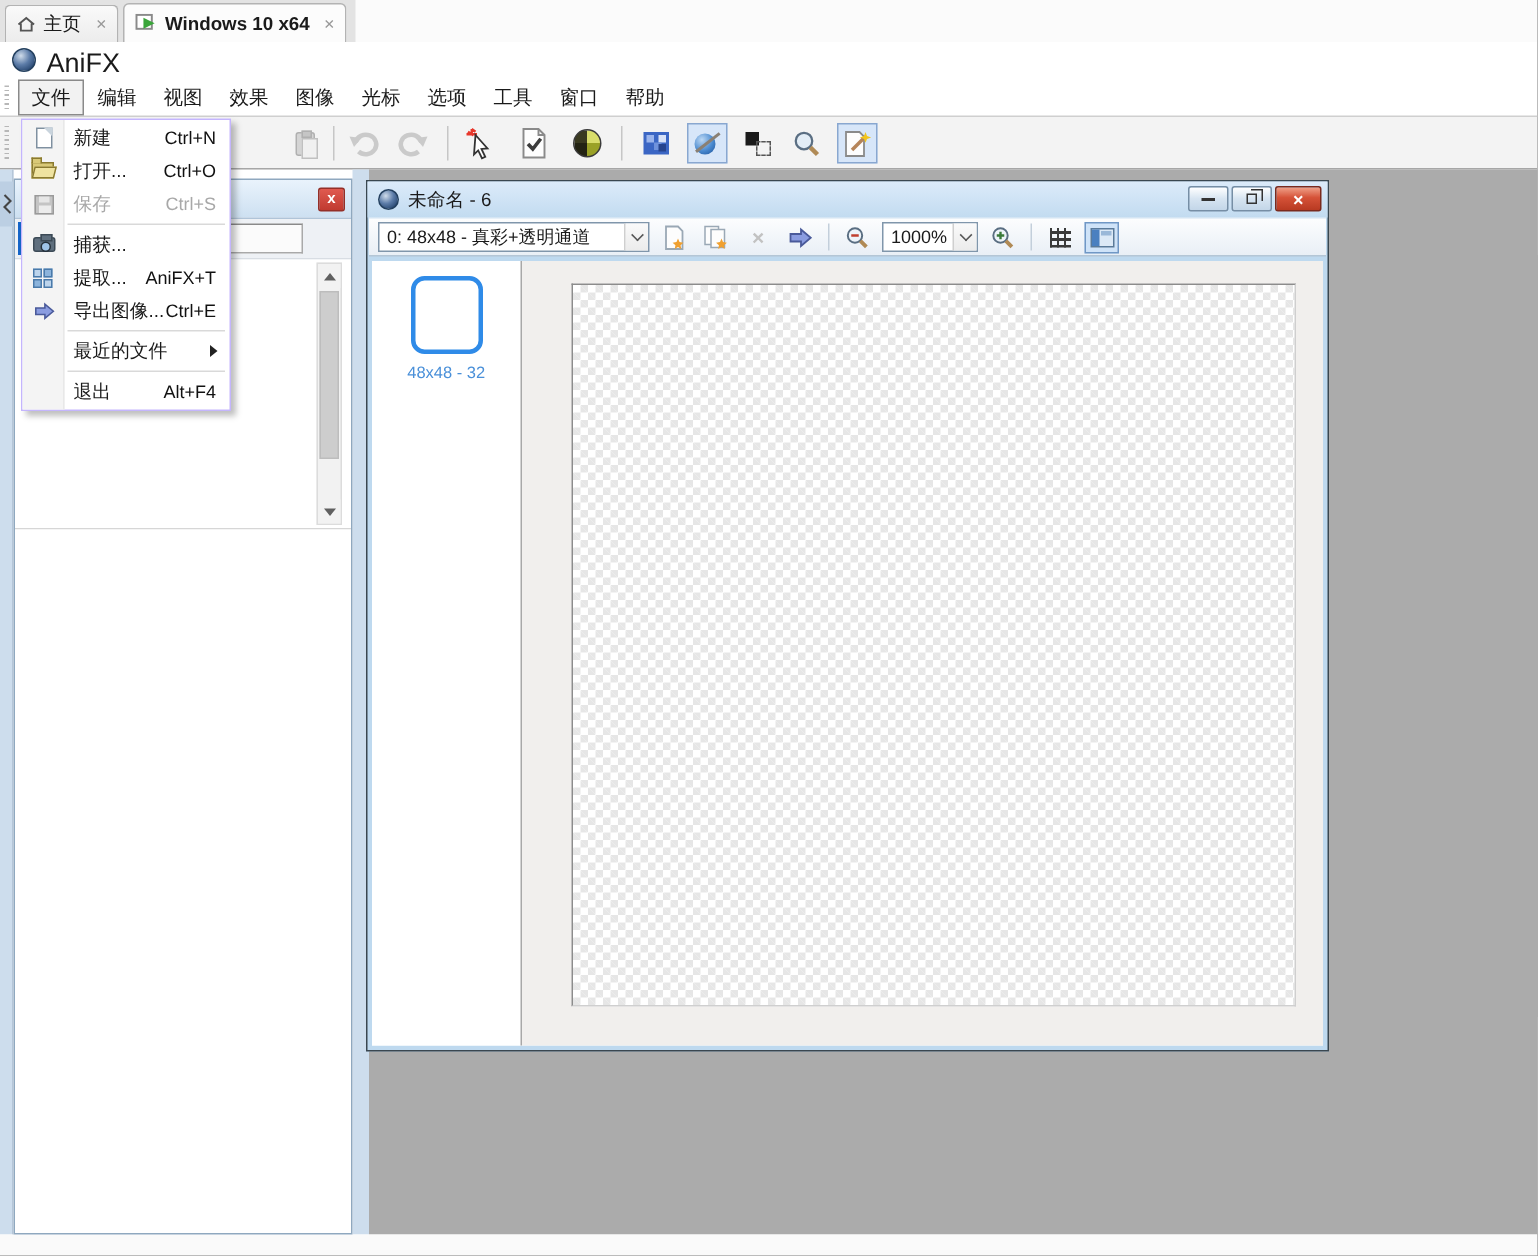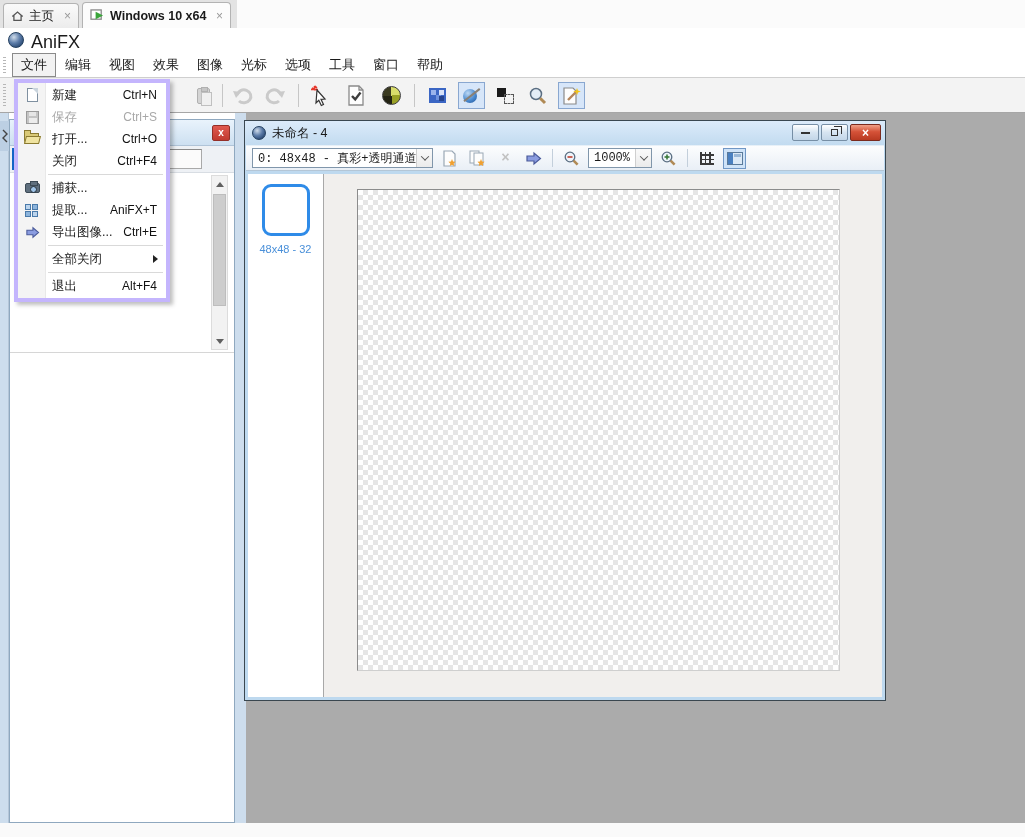--- a/index.html
+++ b/index.html
@@ -78,44 +78,44 @@
   .doc-btn{position:absolute;top:3px;height:17px;border-radius:2px;display:flex;align-items:center;justify-content:center;}
   .doc-btn.minb{right:66px;width:27px;background:linear-gradient(#ffffff,#d6e4f1 50%,#c3d6e8);border:1px solid #768ea5;}
   .doc-btn.resb{right:37px;width:27px;background:linear-gradient(#ffffff,#d6e4f1 50%,#c3d6e8);border:1px solid #768ea5;}
   .doc-btn.clob{right:4px;width:31px;background:linear-gradient(#f0a088,#d55238 45%,#b83a22);border:1px solid #7a2a1e;}
   .doc-min-glyph{width:9px;height:2px;background:#333;}
   .doc-res-glyph{position:relative;width:7px;height:7px;border:1.3px solid #333;background:transparent;}
   .doc-res-glyph::before{content:"";position:absolute;left:1.5px;top:-4px;width:7px;height:7px;border:1.3px solid #333;border-bottom:none;border-left:none;}
   .doc-close-glyph{color:#fff;font-size:12px;font-weight:bold;line-height:1;}
   .doc-toolbar{position:relative;height:26px;margin:0 1px;background:linear-gradient(#fcfdfe,#e9eff6);
     border-top:1px solid #e7f0f8;border-bottom:1px solid #b4c6d6;
-    display:flex;align-items:center;gap:5px;padding:0 6px;font-family:Liberation Mono, monospace;}
+    display:flex;align-items:center;gap:5px;padding:0 6px;}
   .combo{height:20px;background:#fff;border:1px solid #8096ab;display:flex;align-items:center;font-size:12px;}
   .combo .combo-text{padding:0 5px;white-space:nowrap;overflow:hidden;flex:1;}
   .combo .combo-arrow{width:16px;height:100%;border-left:1px solid #cfcfcf;background:linear-gradient(#fafafa,#ebebeb);
     display:flex;align-items:center;justify-content:center;}
   .chev{width:6px;height:6px;border-right:1.4px solid #555;border-bottom:1.4px solid #555;transform:rotate(45deg) translate(-1px,-1px);}
   .dtb-btn{width:23px;height:21px;display:flex;align-items:center;justify-content:center;border:1px solid transparent;}
   .dtb-btn.selected{background:#cfe3f8;border:1px solid #7097c5;}
   .dtb-sep{width:1px;height:18px;background:#c3cfdb;margin:0 2px;}
   .doc-content{position:absolute;left:3px;top:53px;right:3px;bottom:3px;background:#fff;display:flex;}
-  .thumb-strip{width:76px;border-right:1px solid #a8a8a8;display:flex;flex-direction:column;align-items:center;background:#fff;}
+  .thumb-strip{width:100px;border-right:1px solid #a8a8a8;display:flex;flex-direction:column;align-items:center;background:#fff;}
   .thumb-box{margin-top:10px;width:48px;height:52px;border:3px solid #2f8be8;border-radius:9px;background:#fff;}
   .thumb-label{margin-top:7px;font-size:11px;color:#4a90d9;}
   .canvas-area{flex:1;position:relative;background:#f1efed;}
   .checker{position:absolute;left:33px;top:15px;width:483px;height:482px;
     border:1px solid #cfcfcf;border-top-color:#8c8c8c;border-left-color:#8c8c8c;
     background-color:#fff;
     background-image:
       linear-gradient(45deg,#e6e6e6 25%,transparent 25%,transparent 75%,#e6e6e6 75%),
       linear-gradient(45deg,#e6e6e6 25%,transparent 25%,transparent 75%,#e6e6e6 75%);
     background-size:10px 10px;background-position:0 0,5px 5px;}
   
-  .file-menu{position:absolute;left:14px;top:79px;width:156px;background:#fff;
-    border:4px solid #c4b5fd;box-shadow:3px 3px 4px rgba(0,0,0,.25);z-index:60;padding:1px 0;}
+  .file-menu{position:absolute;left:14px;top:79px;width:140px;background:#fff;
+    border:1px solid #c4b5fd;box-shadow:3px 3px 4px rgba(0,0,0,.25);z-index:60;padding:1px 0;}
   .fm-gutter{position:absolute;left:0;top:0;bottom:0;width:28px;background:#f4f4f4;border-right:1px solid #e8e8e8;}
   .fm-item{position:relative;height:22px;display:flex;align-items:center;font-size:12.5px;}
   .fm-icon{width:28px;display:flex;align-items:center;justify-content:center;flex:none;}
   .fm-label{padding-left:6px;white-space:nowrap;}
   .fm-shortcut{margin-left:auto;padding-right:9px;font-size:12px;color:#111;}
   .fm-item.disabled .fm-label,.fm-item.disabled .fm-shortcut{color:#a8a8a8;}
   .fm-sep{height:1px;background:#d9d9d9;margin:2px 3px 2px 30px;}
   .fm-subarrow{margin-left:auto;margin-right:8px;width:0;height:0;
     border-top:4px solid transparent;border-bottom:4px solid transparent;border-left:5px solid #222;}
   
@@ -340,21 +340,21 @@
             <span class="tri-down"></span>
           </div>
       </div>
     </div>
     <div class="sp-lower"></div>
   </div>
 
   <div class="doc-window">
     <div class="doc-titlebar">
       <span class="app-icon" style="position:static;width:14px;height:14px;"></span>
-      <span>未命名 - 4</span>
+      <span>未命名 - 6</span>
       <div class="doc-btn minb">
           <span class="doc-min-glyph"></span>
         </div>
       <div class="doc-btn resb">
           <span class="doc-res-glyph"></span>
         </div>
       <div class="doc-btn clob">
           <span class="doc-close-glyph">×</span>
         </div>
     </div>
@@ -440,42 +440,37 @@
   <div class="file-menu">
     <div class="fm-gutter"></div>
 
     <div class="fm-item">
       <span class="fm-icon">
           <span class="page-ico"></span>
         </span>
       <span class="fm-label">新建</span>
       <span class="fm-shortcut">Ctrl+N</span>
     </div>
-    <div class="fm-item disabled">
-      <span class="fm-icon">
-          <span class="floppy-ico"></span>
-        </span>
-      <span class="fm-label">保存</span>
-      <span class="fm-shortcut">Ctrl+S</span>
-    </div>
     <div class="fm-item">
       <span class="fm-icon">
           <span class="folder-ico">
             <span class="f-back"></span>
             <span class="f-tab"></span>
             <span class="f-front"></span>
           </span>
         </span>
       <span class="fm-label">打开...</span>
       <span class="fm-shortcut">Ctrl+O</span>
     </div>
-    <div class="fm-item">
-      <span class="fm-icon"></span>
-      <span class="fm-label">关闭</span>
-      <span class="fm-shortcut">Ctrl+F4</span>
+    <div class="fm-item disabled">
+      <span class="fm-icon">
+          <span class="floppy-ico"></span>
+        </span>
+      <span class="fm-label">保存</span>
+      <span class="fm-shortcut">Ctrl+S</span>
     </div>
     <div class="fm-sep"></div>
     <div class="fm-item">
       <span class="fm-icon">
           <span class="cam-ico"></span>
         </span>
       <span class="fm-label">捕获...</span>
       <span class="fm-shortcut"></span>
     </div>
     <div class="fm-item">
@@ -495,21 +490,21 @@
         <svg width="15" height="13" viewBox="0 0 17 15">
             <path d="M2 5 H9 V2 L15.5 7.5 L9 13 V10 H2 Z" fill="#8a9ce0" stroke="#4a5a9a" stroke-width="1.2"></path>
           </svg>
       </span>
       <span class="fm-label">导出图像...</span>
       <span class="fm-shortcut">Ctrl+E</span>
     </div>
     <div class="fm-sep"></div>
     <div class="fm-item">
       <span class="fm-icon"></span>
-      <span class="fm-label">全部关闭</span>
+      <span class="fm-label">最近的文件</span>
       <span class="fm-subarrow"></span>
     </div>
     <div class="fm-sep"></div>
     <div class="fm-item">
       <span class="fm-icon"></span>
       <span class="fm-label">退出</span>
       <span class="fm-shortcut">Alt+F4</span>
     </div>
   </div>
 

